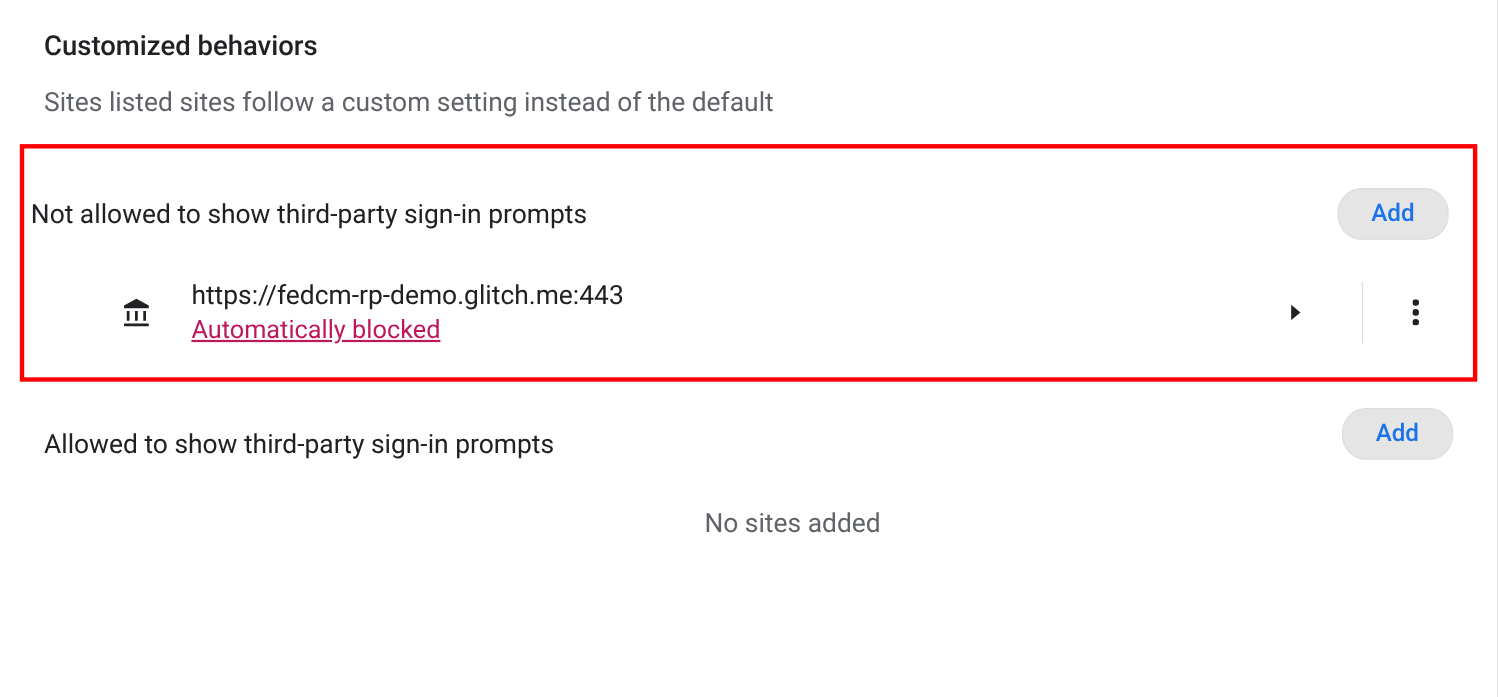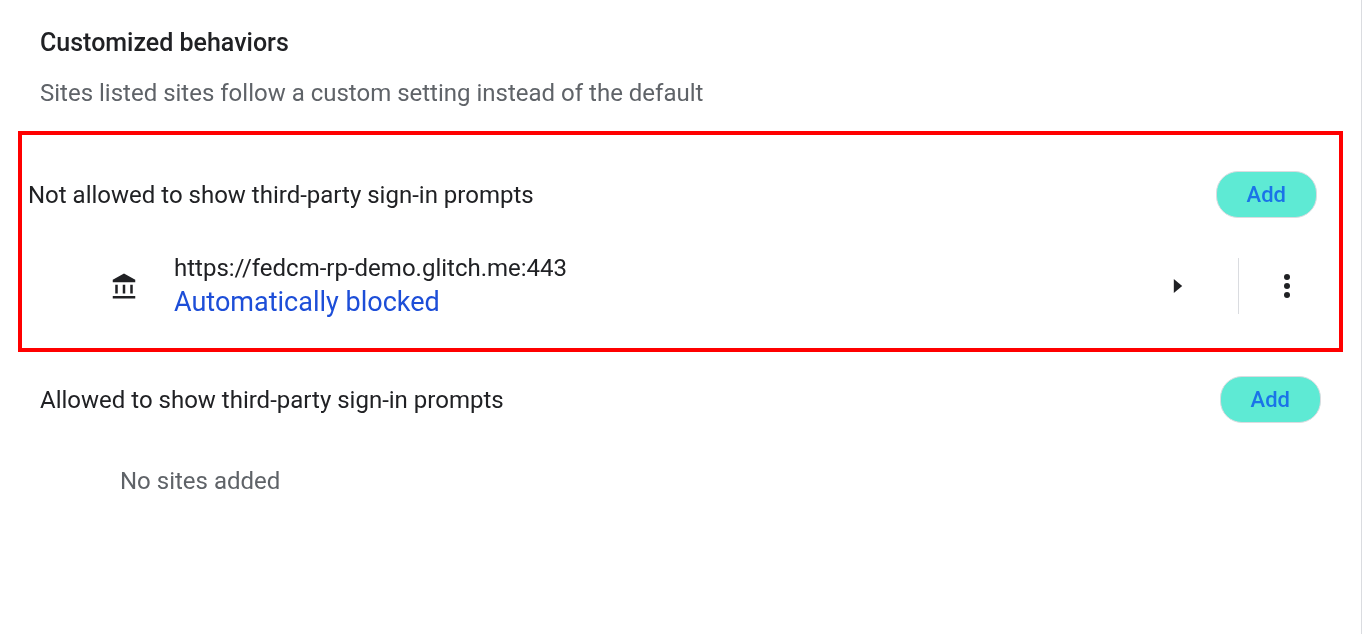--- a/index.html
+++ b/index.html
@@ -38,32 +38,32 @@
       padding: 0 0 30px 0;
     }
     .row-heading {
       display: flex;
       align-items: center;
       justify-content: space-between;
       padding: 36px 22px 0 6px;
     }
     .row-heading-outer {
       display: flex;
-      align-items: center;
+      align-items: flex-end;
       justify-content: space-between;
       padding: 24px 40px 0 40px;
     }
     .row-heading-text {
       font-size: 24px;
       color: #202124;
     }
     .add-btn {
       border: 1px solid #dadce0;
       border-radius: 22px;
-      background: #5eead4;
+      background: #e5e5e5;
       color: #1a73e8;
       font-size: 22px;
       font-weight: 500;
       padding: 10px 30px;
       cursor: pointer;
       font-family: inherit;
     }
     .site-row {
       display: flex;
       align-items: center;
@@ -83,22 +83,23 @@
       flex: 1;
       display: flex;
       flex-direction: column;
       gap: 4px;
     }
     .site-url {
       font-size: 24px;
       color: #202124;
     }
     .site-status {
-      font-size: 27px;
-      color: #1d4ed8;
+      font-size: 23px;
+      color: #be185d;
+      text-decoration: underline;
     }
     .arrow-btn {
       width: 40px;
       height: 40px;
       display: flex;
       align-items: center;
       justify-content: center;
       cursor: pointer;
       margin-right: 12px;
     }
@@ -114,20 +115,21 @@
       display: flex;
       align-items: center;
       justify-content: center;
       cursor: pointer;
       margin-right: 10px;
     }
     .no-sites {
       font-size: 24px;
       color: #5f6368;
       padding: 44px 40px 0 120px;
+      text-align: center;
     }
   </style>
 </head>
 <body>
 
 <div class="container">
   <h2 class="section-title">Customized behaviors</h2>
   <p class="section-desc">Sites listed sites follow a custom setting instead of the default</p>
 
   <div class="highlight-box">

